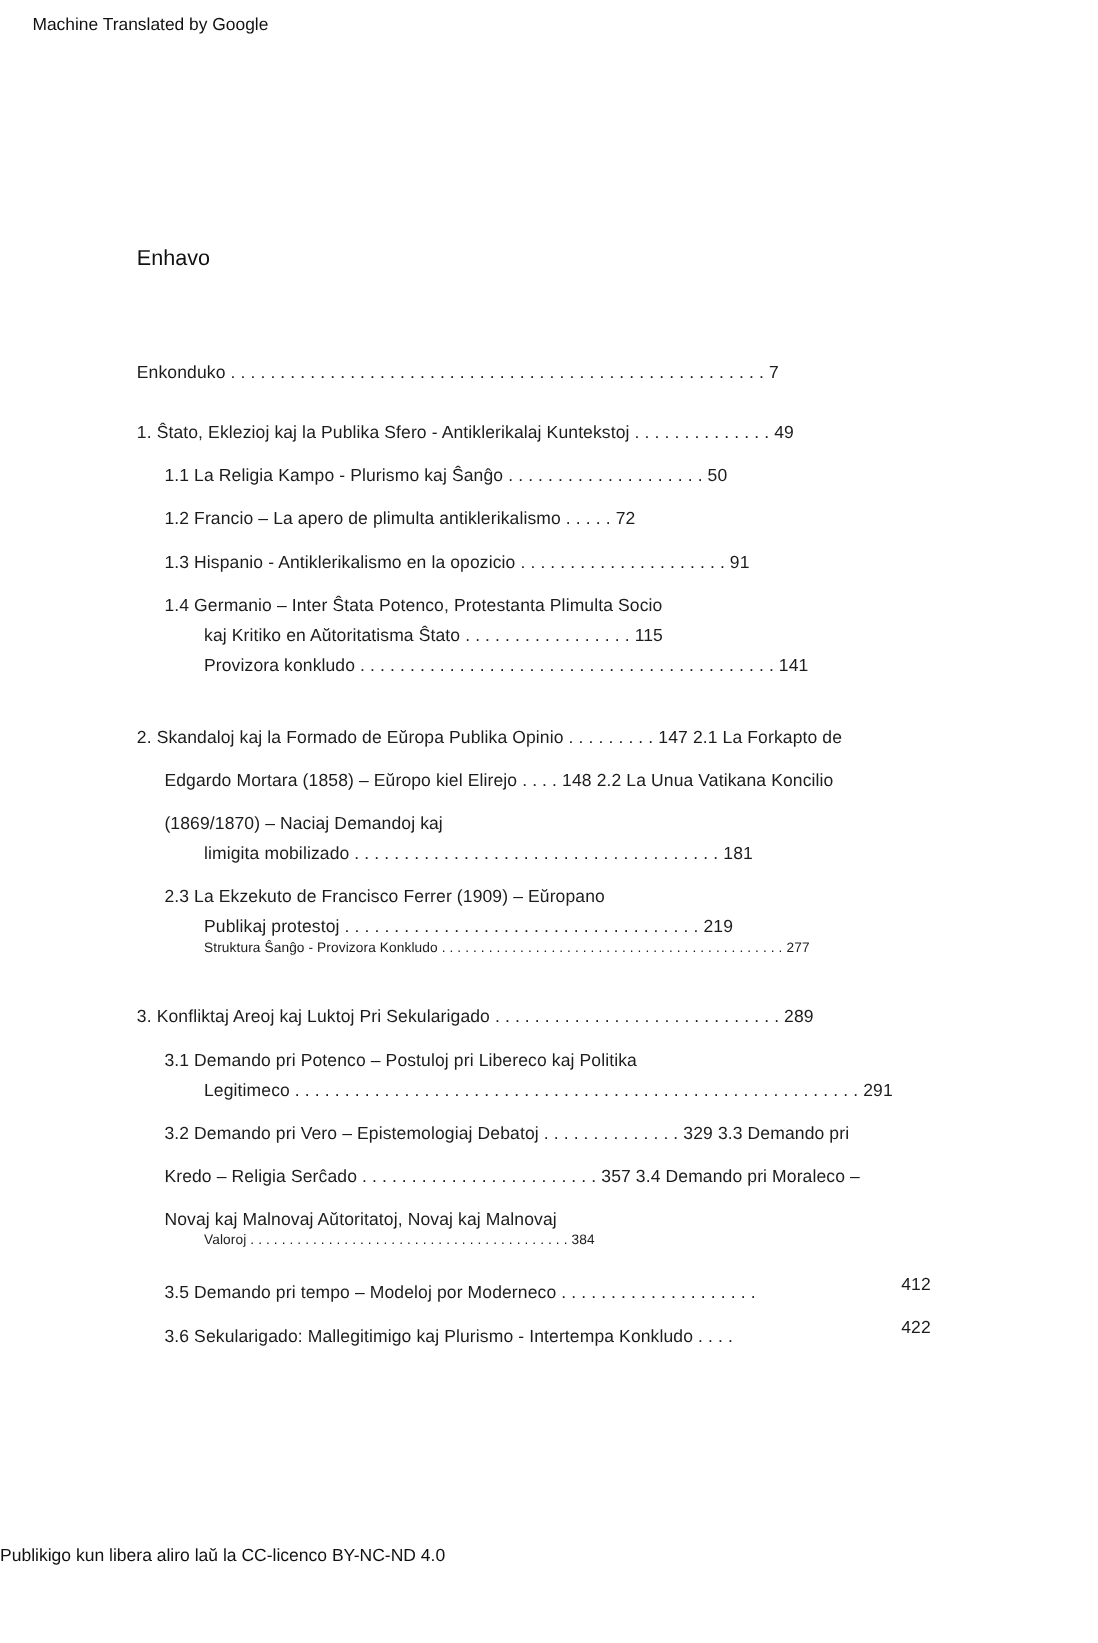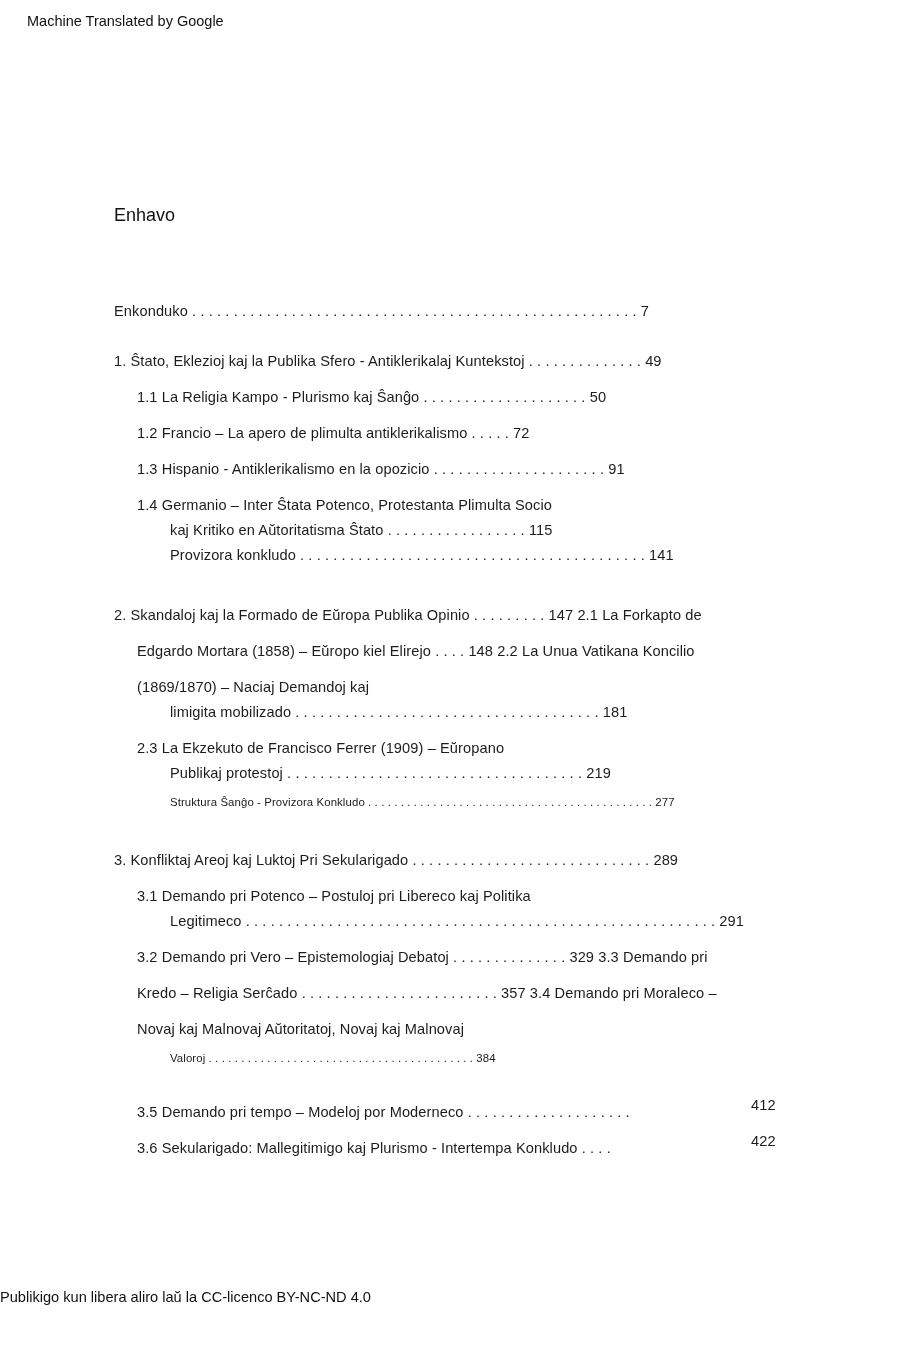--- a/index.html
+++ b/index.html
@@ -52,23 +52,23 @@
     line-height: 15px;
     letter-spacing: 0.1px;
   }
   .ind-0 { padding-left: 0; }
   .ind-1 { padding-left: 23px; }
   .ind-2 { padding-left: 56px; }
   .sp-first       { margin-top: 3px; }
   .sp-section-sm  { margin-top: 30px; }
   .sp-section     { margin-top: 40px; }
   .sp-entry       { margin-top: 16px; }
-  .sp-entry-lg    { margin-top: 36px; }
+  .sp-entry-lg    { margin-top: 26px; }
   .sp-cont        { margin-top: 5px; }
-  .sp-cont-small  { margin-top: 12px; }
+  .sp-cont-small  { margin-top: 0; }
   .right-page {
     position: absolute;
     left: 637px;
     top: -7px;
     font-size: 14.6px;
     line-height: 20px;
   }
   #footer-license {
     position: absolute;
     top: 1287px;

